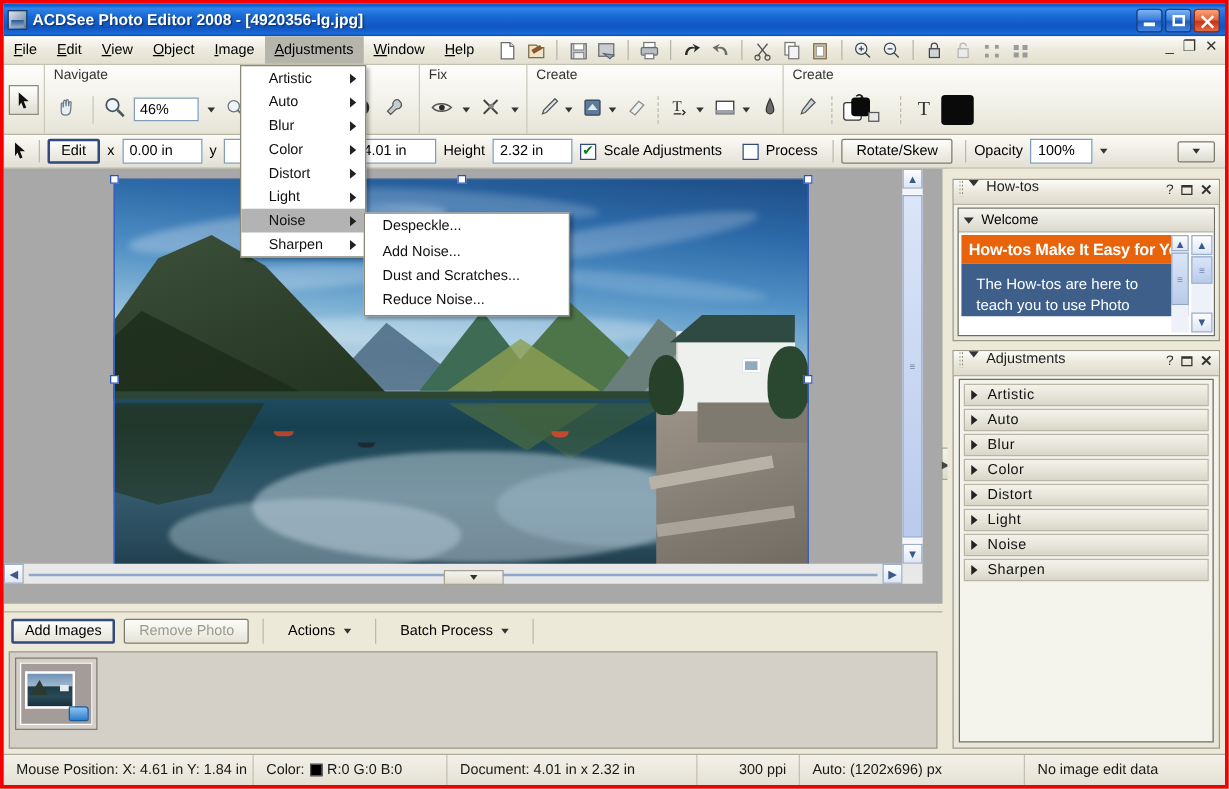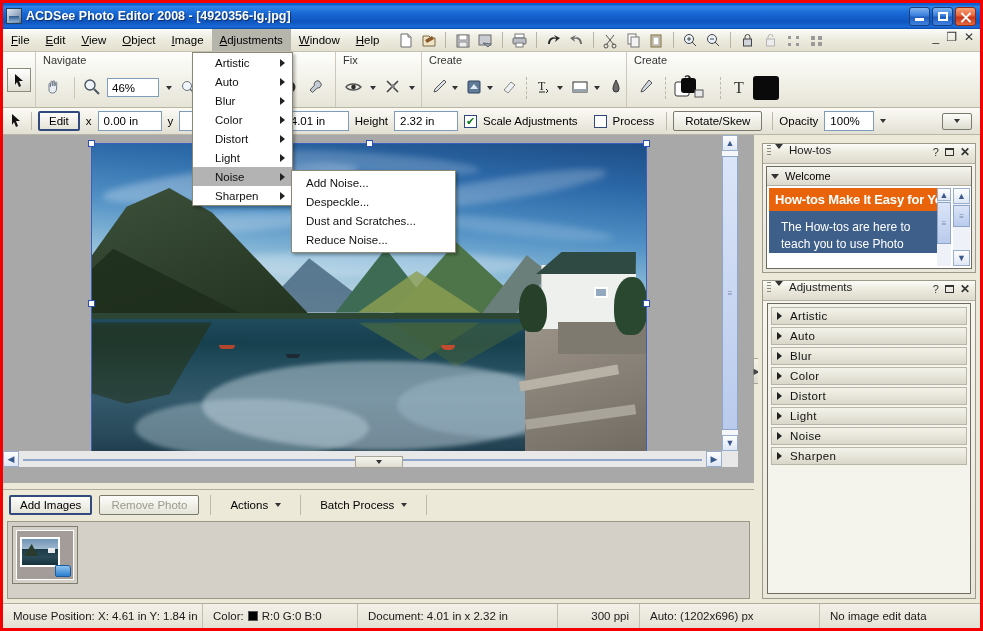--- a/index.html
+++ b/index.html
@@ -869,27 +869,27 @@
       <span>Noise</span>
       <span class="caret"></span>
     </div>
     <div class="dd-item">
       <span>Sharpen</span>
       <span class="caret"></span>
     </div>
   </div>
 
   <div class="dropdown dd-sub" style="left:288px;top:167px;width:165px">
+    <div class="dd-item">
+      <span>Despeckle...</span>
+    </div>
     <div class="dd-item" style="height:19px;margin-top:2px">
       <span>Add Noise...</span>
     </div>
     <div class="dd-item">
-      <span>Despeckle...</span>
-    </div>
-    <div class="dd-item">
       <span>Dust and Scratches...</span>
     </div>
     <div class="dd-item" style="margin-bottom:3px">
       <span>Reduce Noise...</span>
     </div>
   </div>
 
 </div>
 
 </body></html>

